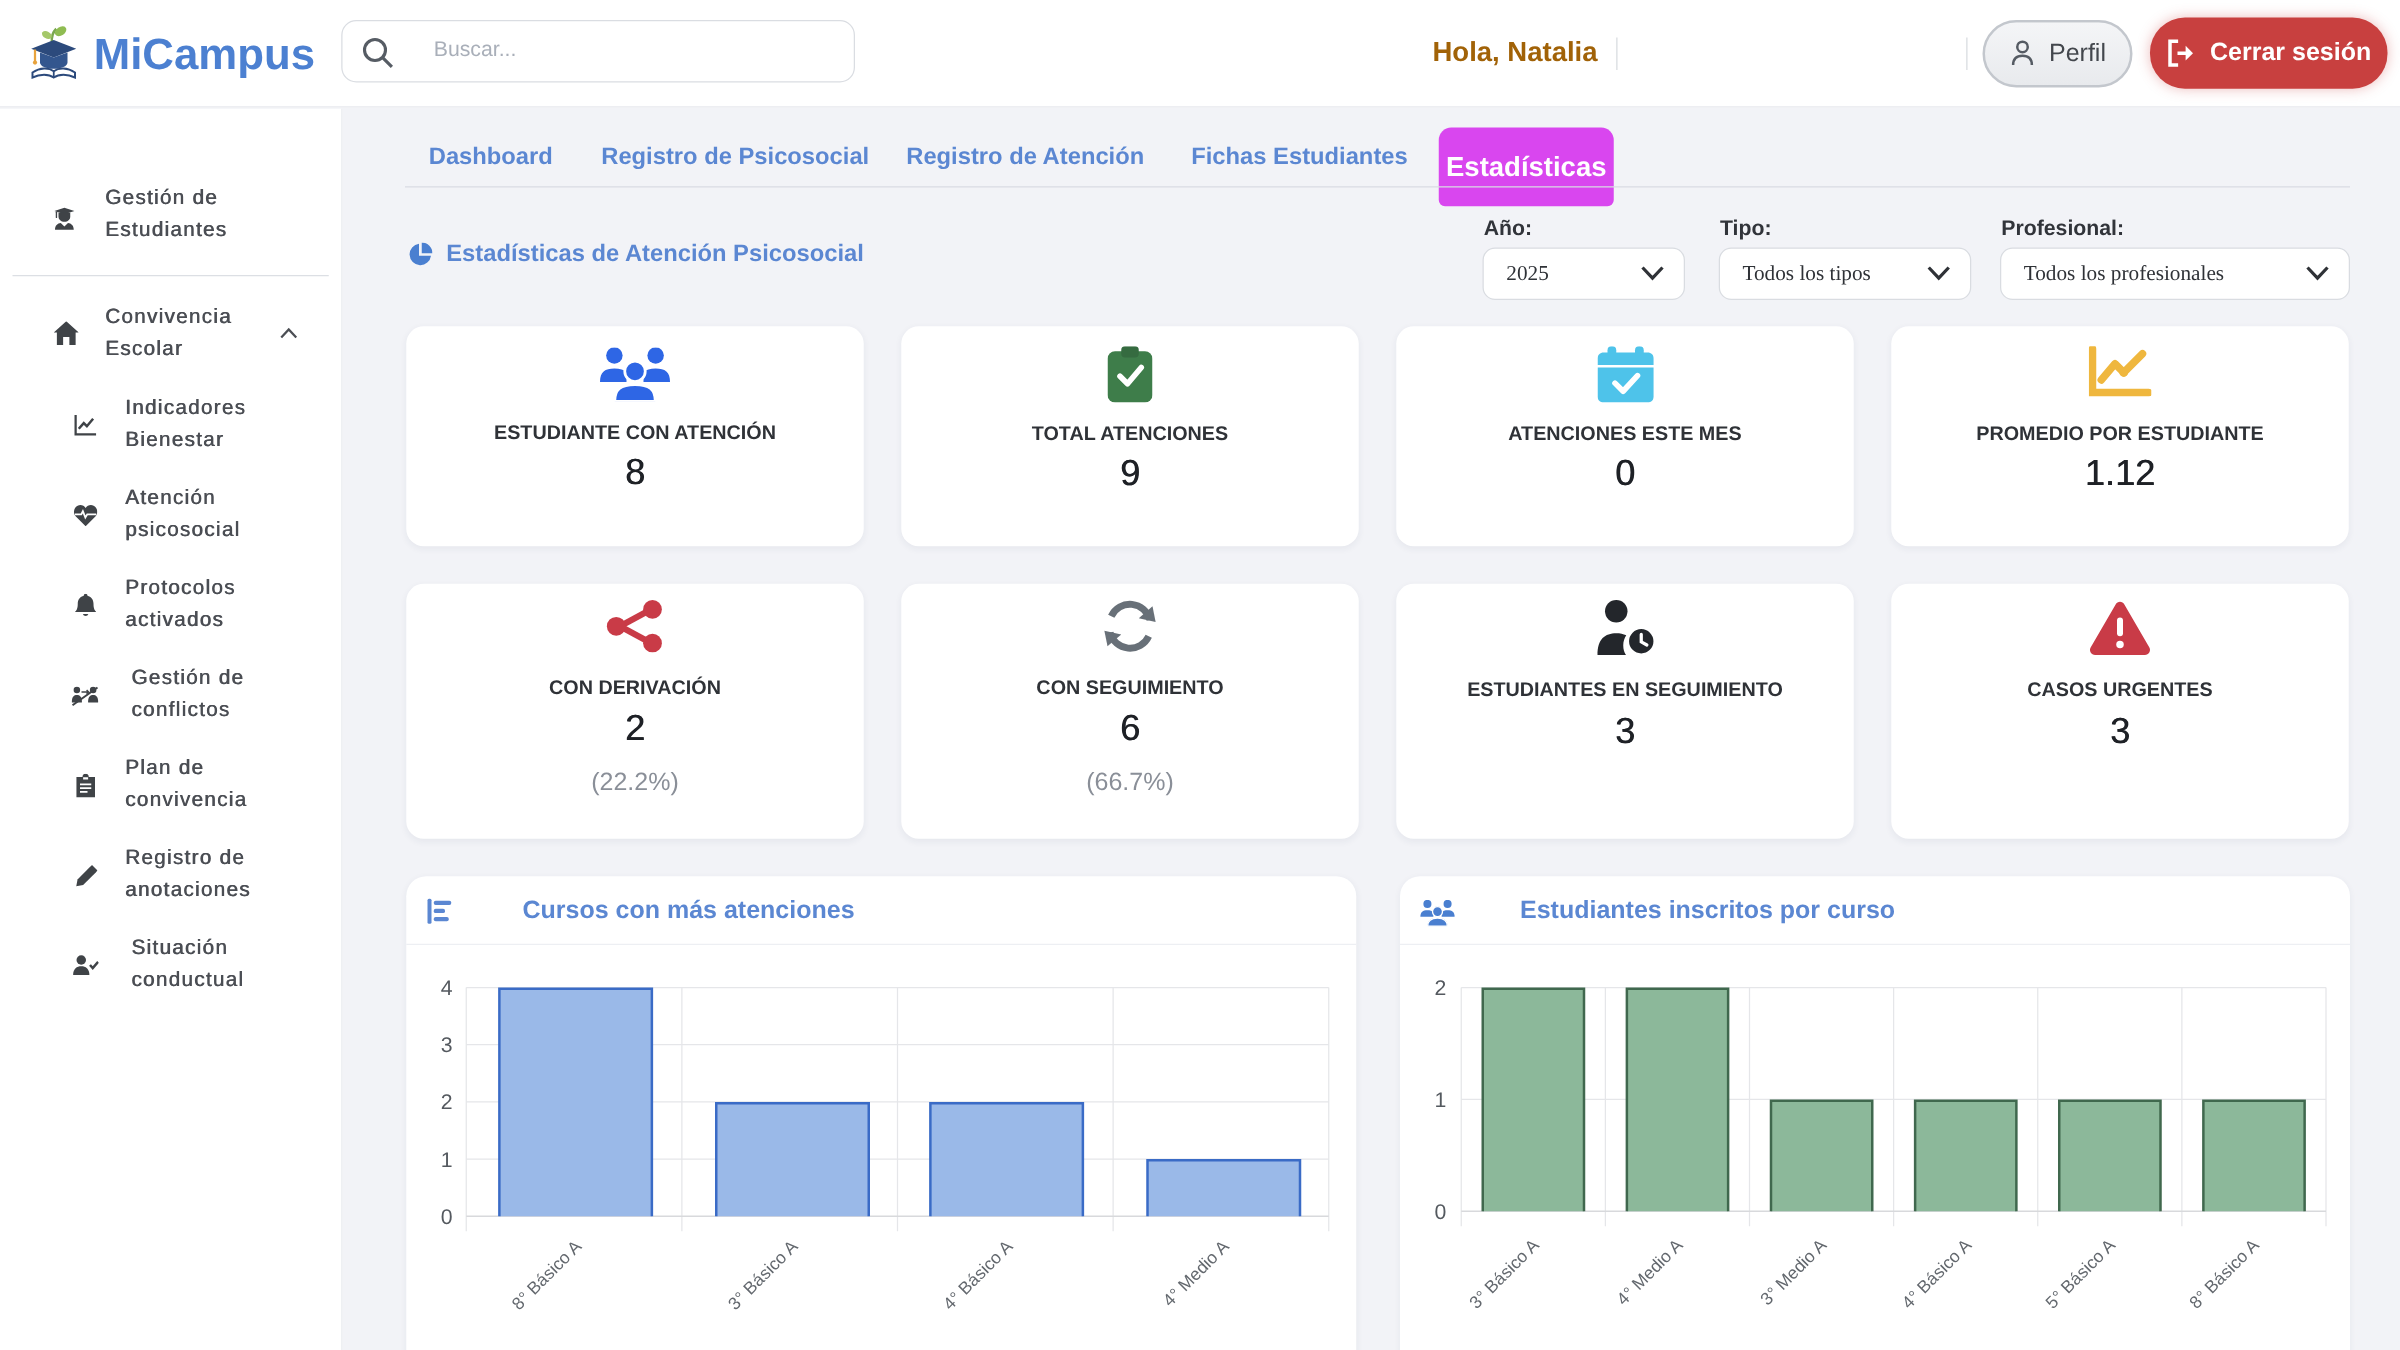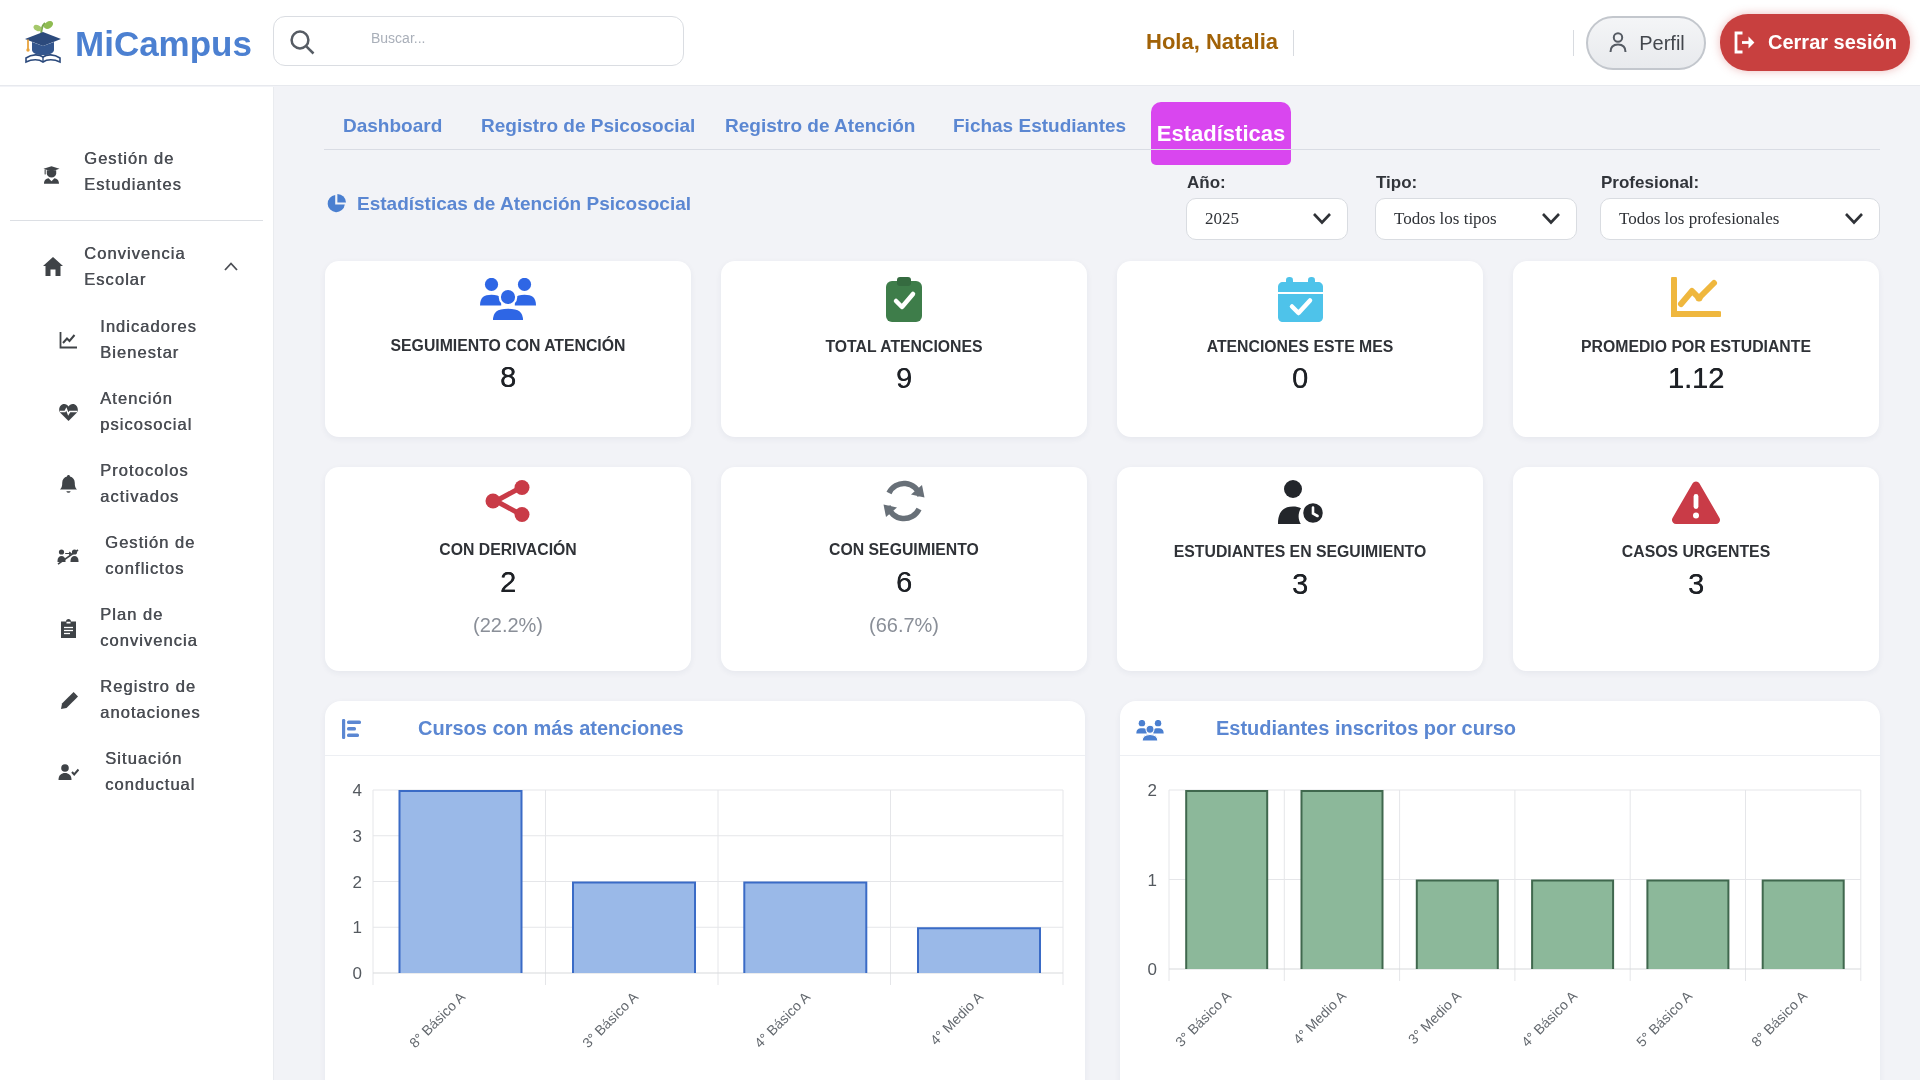--- a/index.html
+++ b/index.html
@@ -3,21 +3,21 @@
 <meta charset="utf-8">
 <style>
 * { margin:0; padding:0; box-sizing:border-box; }
 html,body { width:1920px; height:1080px; overflow:hidden; background:#f2f3f7; font-family:"Liberation Sans", sans-serif; }
 .abs { position:absolute; }
 #header { position:absolute; left:0; top:0; width:1920px; height:86px; background:#fff; border-bottom:1px solid #e7e9ee; z-index:5; }
 #sidebar { position:absolute; left:0; top:87px; width:274px; height:993px; background:#fff; border-right:1px solid #e9ebef; z-index:4; }
 #main { position:absolute; left:275px; top:87px; width:1645px; height:993px; background:#f2f3f7; }
 .brand { position:absolute; left:75px; top:24px; font-size:35px; font-weight:bold; color:#4c80d1; letter-spacing:0px; }
 .searchbox { position:absolute; left:273px; top:16px; width:411px; height:50px; background:#fff; border:1px solid #dadde2; border-radius:12px; }
-.searchtxt { position:absolute; left:74px; top:13px; font-size:14px; color:#a9afb9;margin-left:24px; }
+.searchtxt { position:absolute; left:74px; top:13px; font-size:17px; color:#a9afb9; }
 .hola { position:absolute; left:1146px; top:29px; font-size:22px; font-weight:bold; color:#a16207; }
 .hdiv { position:absolute; left:1293px; top:30px; width:1px; height:26px; background:#d8dbe0; }
 .btn { position:absolute; border-radius:28px; display:flex; align-items:center; justify-content:center; gap:10px; }
 .btn-green { left:1312px; top:15px; width:249px; height:53px; background:#e9f3ec; border:2px solid #abcbb3; color:#2e7d4a; font-size:19px; font-weight:bold; }
 .btn-gray { left:1586px; top:16px; width:120px; height:54px; background:linear-gradient(#f4f5f7,#e8eaed); border:2px solid #c3c7cd; color:#43474d; font-size:20px; }
 .btn-red { left:1720px; top:14px; width:190px; height:57px; background:#c8403f; color:#fff; font-size:20px; font-weight:bold; box-shadow:0 0 10px rgba(200,64,63,.35); }
 
 .side-item { position:absolute; color:#4b4e54; font-size:16.5px; font-weight:500; line-height:26px; letter-spacing:1.05px; text-shadow:0.5px 0 0 currentColor; }
 .side-ico { position:absolute; }
 .sdiv { position:absolute; left:10px; top:220px; width:253px; height:1px; background:#dcdfe4; }
@@ -72,21 +72,21 @@
   <svg style="margin-top:17px" width="56" height="43" viewBox="0 0 56 43">
     <g fill="#2e66e5">
       <circle cx="11.5" cy="6.4" r="6.6"></circle>
       <circle cx="44.5" cy="6.4" r="6.6"></circle>
       <path d="M0 27.5 C0 19.5 4 16.8 11.5 16.8 C16 16.8 19.2 17.8 21.2 19.8 L21.2 27.5 Z"></path>
       <path d="M56 27.5 C56 19.5 52 16.8 44.5 16.8 C40 16.8 36.8 17.8 34.8 19.8 L34.8 27.5 Z"></path>
       <circle cx="28" cy="19" r="8.2" stroke="#fff" stroke-width="2.2"></circle>
       <path d="M11.8 43 C11.8 33.5 16.5 29.6 28 29.6 C39.5 29.6 44.2 33.5 44.2 43 Z" stroke="#fff" stroke-width="2.2"></path>
     </g>
   </svg>
-  <div class="ctitle" style="margin-top:12px">SEGUIMIENTO CON ATENCIÓN</div>
+  <div class="ctitle" style="margin-top:12px">ESTUDIANTE CON ATENCIÓN</div>
   <div class="cnum" style="margin-top:6px">8</div>
 </div>
 <div class="card" style="left:721px;top:261px;width:366px;height:176px">
   <svg style="margin-top:16px" width="36" height="45" viewBox="0 0 36 45">
     <rect x="0" y="4" width="36" height="41" rx="6" fill="#3e7d4a"></rect>
     <rect x="11" y="0" width="14" height="9" rx="3" fill="#356b40"></rect>
     <path d="M10 24 L16 30 L27 17" stroke="#fff" stroke-width="4.5" fill="none" stroke-linecap="round" stroke-linejoin="round"></path>
   </svg>
   <div class="ctitle" style="margin-top:12px">TOTAL ATENCIONES</div>
   <div class="cnum" style="margin-top:6px">9</div>

